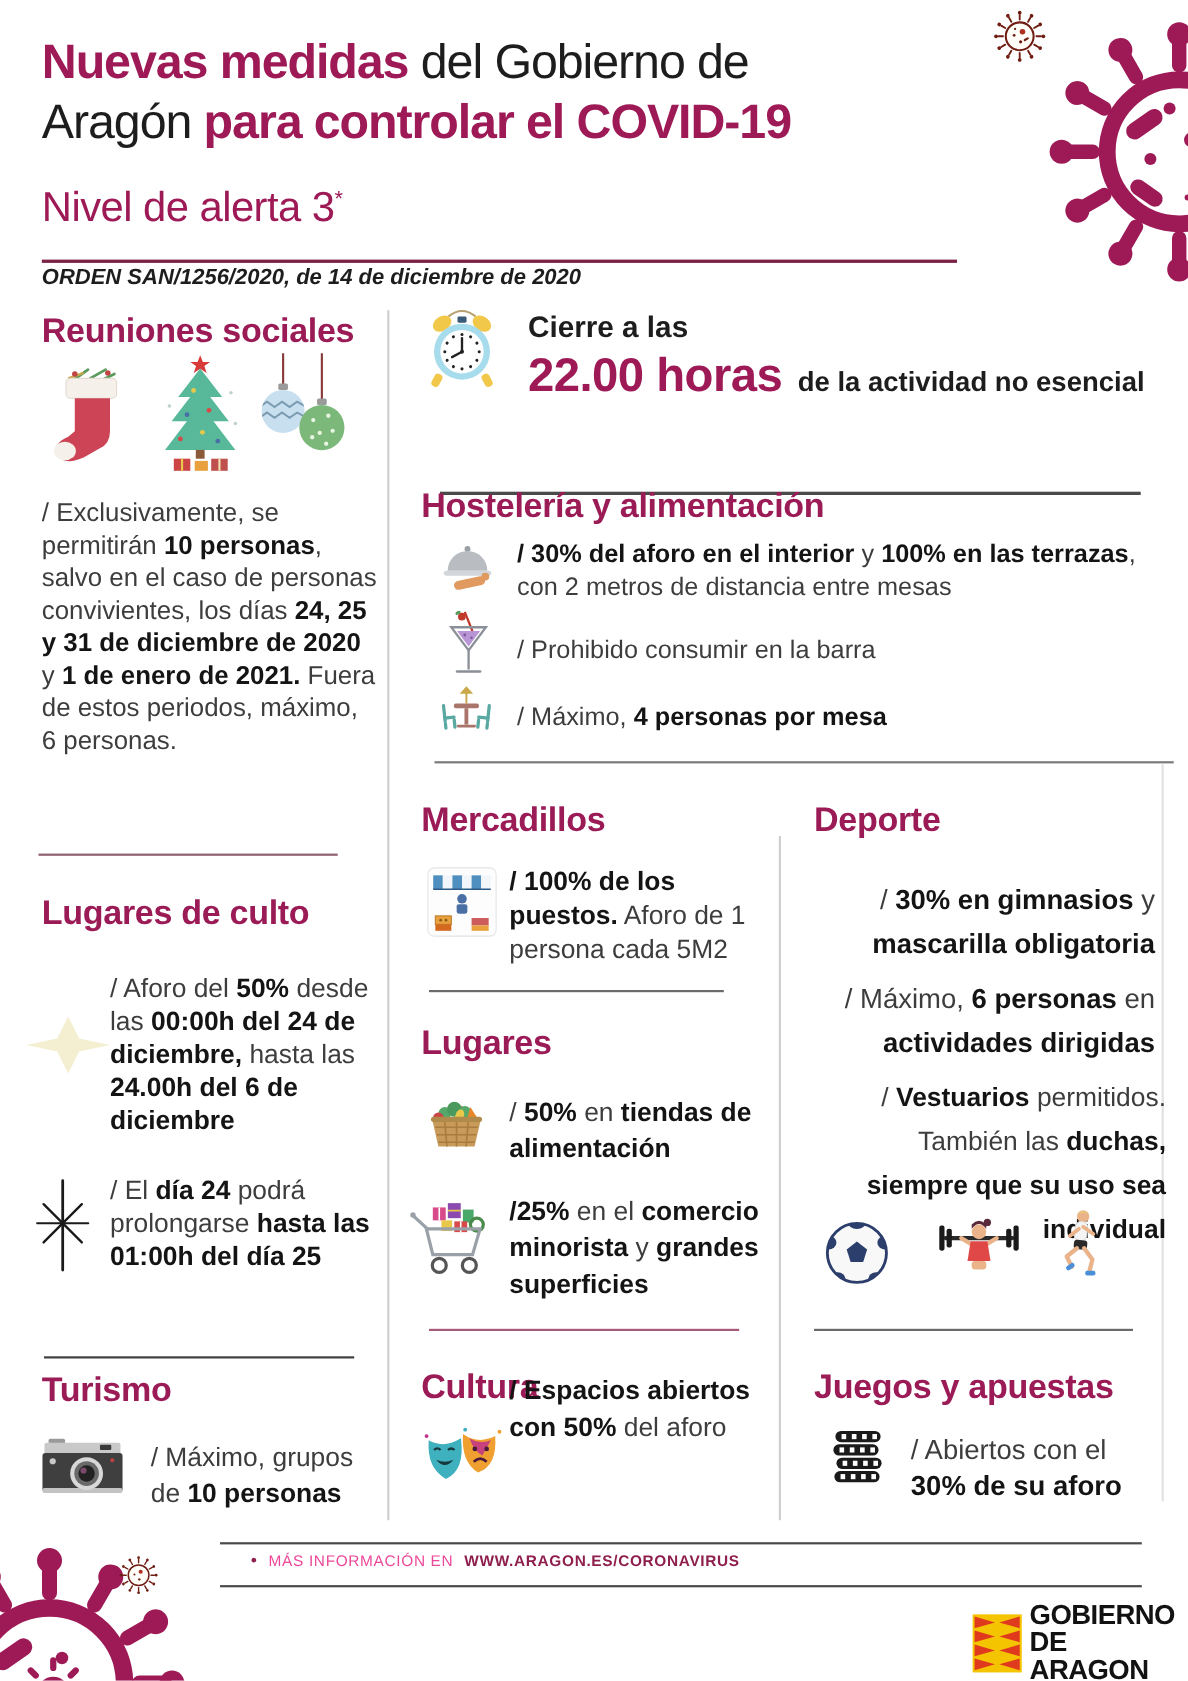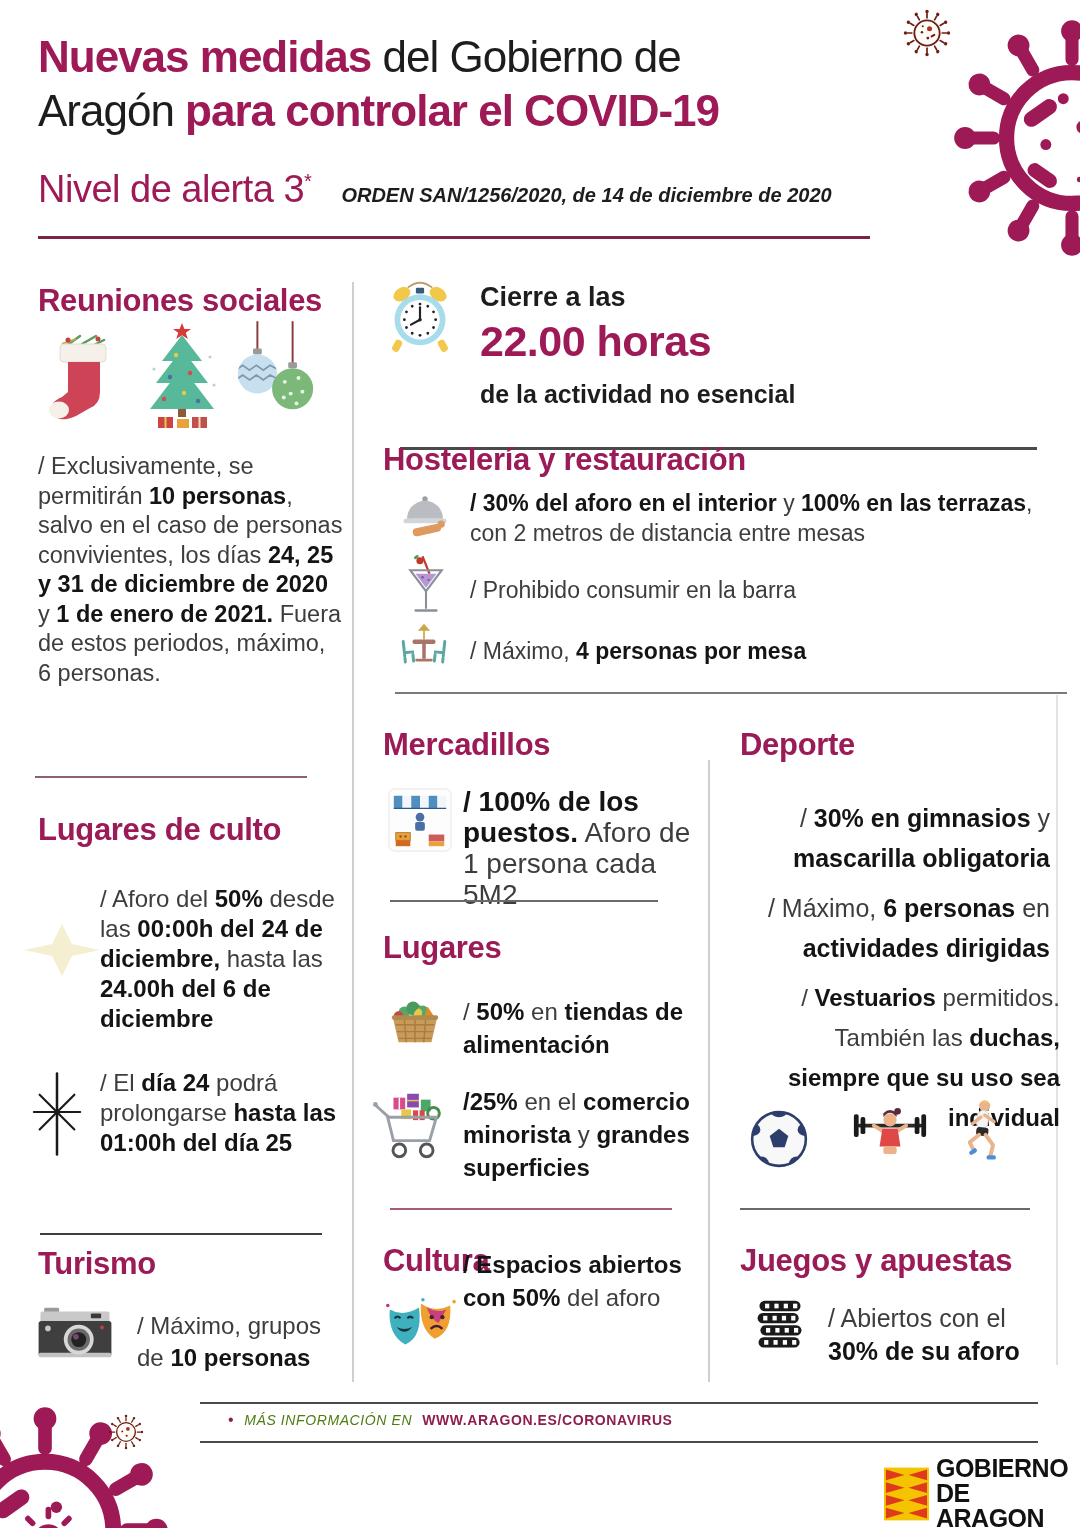--- a/index.html
+++ b/index.html
@@ -14,42 +14,42 @@
   .alert-row{display:flex;align-items:baseline;gap:30px;}
   .alert-level{font-size:38px;font-weight:500;color:#9e1a56;letter-spacing:-0.5px;}
   .alert-level sup{font-size:20px;}
   .order{font-size:20px;font-style:italic;font-weight:700;color:#1d1d1d;}
   .section-title{font-size:31px;font-weight:800;color:#9b1b56;letter-spacing:-0.3px;margin:0;}
   .body-text{font-size:24px;line-height:30px;font-weight:400;color:#3d3d3d;margin:0;}
   .body-text b, .banner b{font-weight:700;color:#141414;}
   .mid-text{font-size:23.5px;line-height:30px;}
   .rt-text{font-size:25px;line-height:40px;text-align:right;}
   .banner-line1{font-size:27px;font-weight:700;color:#1d1d1d;margin:0;}
-  .banner-line2{display:flex;align-items:baseline;gap:14px;margin:0;flex-direction:column;}
+  .banner-line2{display:flex;align-items:baseline;gap:14px;margin:0;}
   .banner-time{font-size:43px;font-weight:800;color:#9e1a56;letter-spacing:-0.5px;}
   .banner-suffix{font-size:25px;font-weight:700;color:#1d1d1d;}
   .rule{position:absolute;}
   .footer-info{display:flex;align-items:baseline;gap:10px;font-size:14px;letter-spacing:0.6px;}
   .footer-bullet{color:#8e1f4d;font-size:16px;}
-  .footer-prefix{color:#4d7c0f;font-weight:500;font-style:italic;}
+  .footer-prefix{color:#ec4899;font-weight:500;}
   .footer-url{color:#8e1f4d;font-weight:800;}
   .logo{display:flex;align-items:center;gap:7px;}
   .logo-text{font-size:25px;line-height:25px;font-weight:800;color:#121212;letter-spacing:-0.5px;}
 </style>
 </head>
 <body>
 
 <div class="page">
 
   <div class="abs title" style="left:38px;top:30px;width:860px;">
     <div><b class="accent">Nuevas medidas</b><span> del Gobierno de</span></div>
     <div><span>Aragón </span><b class="accent">para controlar el COVID-19</b></div>
   </div>
 
-  <div class="abs alert-row" style="left:38px;top:168px;">
+  <div class="abs alert-row" style="left:38px;top:168px;flex-direction:column;">
     <div class="alert-level"><span>Nivel de alerta 3</span><sup>*</sup></div>
     <div class="order">ORDEN SAN/1256/2020, de 14 de diciembre de 2020</div>
   </div>
 
   <div class="abs rule" style="left:38px;top:236px;width:832px;height:3px;background:#7c2246;"></div>
 
   <svg class="abs" style="left:900px;top:6px;" width="54" height="54" viewBox="0 0 64 64">
     <defs>
         <g id="spA" stroke="#6f1d12" stroke-width="2" stroke-linecap="round">
       <line x1="32" y1="14" x2="32" y2="9"></line>
@@ -261,21 +261,21 @@
   <div class="abs banner" style="left:480px;top:282px;width:580px;">
     <p class="banner-line1">Cierre a las</p>
     <p class="banner-line2" style="margin-top:4px;">
       <span class="banner-time">22.00 horas</span>
       <span class="banner-suffix">de la actividad no esencial</span>
     </p>
   </div>
 
   <div class="abs rule" style="left:400px;top:447px;width:637px;height:2.5px;background:#4a4a4a;"></div>
 
-  <h2 class="abs section-title" style="left:383px;top:428px;margin-top:14px;">Hostelería y restauración</h2>
+  <h2 class="abs section-title" style="left:383px;top:428px;margin-top:14px;">Hostelería y alimentación</h2>
 
   <svg class="abs" style="left:398px;top:488px;" width="54" height="58" viewBox="0 0 60 64">
     <circle cx="30" cy="12" r="3" fill="#9aa0a6"></circle>
     <path d="M10,34 A20,20 0 0 1 50,34 Z" fill="#b9bdc2"></path>
     <rect x="6" y="34" width="48" height="5" rx="2.5" fill="#d2d5d9"></rect>
     <rect x="16" y="42" width="32" height="9" rx="4.5" fill="#e0995e" transform="rotate(-12 32 46)"></rect>
     <circle cx="48" cy="40" r="4" fill="#e0995e"></circle>
   </svg>
   <p class="abs body-text mid-text" style="left:470px;top:488px;width:590px;font-size:23px;"><b>/ </b><b>30% del aforo en el interior</b><span> y </span><b>100% en las terrazas</b><span>, con 2 metros de distancia entre mesas</span></p>
 
@@ -332,21 +332,21 @@
     </g>
     <circle cx="33" cy="30" r="4.5" fill="#4a6fa5"></circle>
     <rect x="28" y="35" width="10" height="9" rx="2" fill="#4a6fa5"></rect>
     <rect x="8" y="46" width="15" height="8" fill="#e8a13c" stroke="#c07c2c"></rect>
     <rect x="8" y="54" width="15" height="6" fill="#d2691e"></rect>
     <rect x="42" y="48" width="16" height="7" fill="#cd5c5c"></rect>
     <rect x="42" y="55" width="16" height="5" fill="#e8a13c"></rect>
     <circle cx="13" cy="50" r="1.3" fill="#8a5a1a"></circle>
       <circle cx="18" cy="50" r="1.3" fill="#8a5a1a"></circle>
   </svg>
-  <p class="abs body-text" style="left:463px;top:786px;width:248px;font-size:28px;line-height:31px;"><b>/ </b><b>100% de los puestos.</b><span> Aforo de 1 persona cada 5M2</span></p>
+  <p class="abs body-text" style="left:463px;top:786px;width:248px;font-size:24px;line-height:31px;"><b>/ </b><b>100% de los puestos.</b><span> Aforo de 1 persona cada 5M2</span></p>
 
   <div class="abs rule" style="left:390px;top:900px;width:268px;height:2px;background:#6a6a6a;"></div>
 
   <h2 class="abs section-title" style="left:383px;top:930px;">Lugares</h2>
 
   <svg class="abs" style="left:385px;top:991px;" width="60" height="58" viewBox="0 0 62 58">
     <path d="M16,24 Q31,5 46,24" fill="none" stroke="#a87d3f" stroke-width="3"></path>
     <circle cx="20" cy="21" r="6" fill="#56a86a"></circle>
       <circle cx="29" cy="17" r="7" fill="#4a9a5e"></circle>
     <circle cx="39" cy="20" r="6" fill="#56a86a"></circle>

